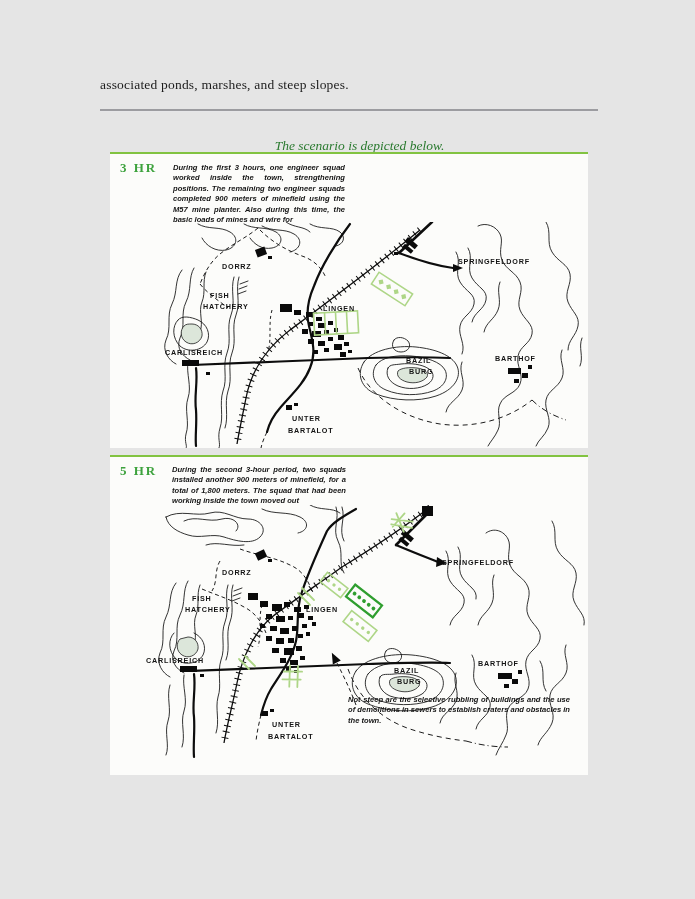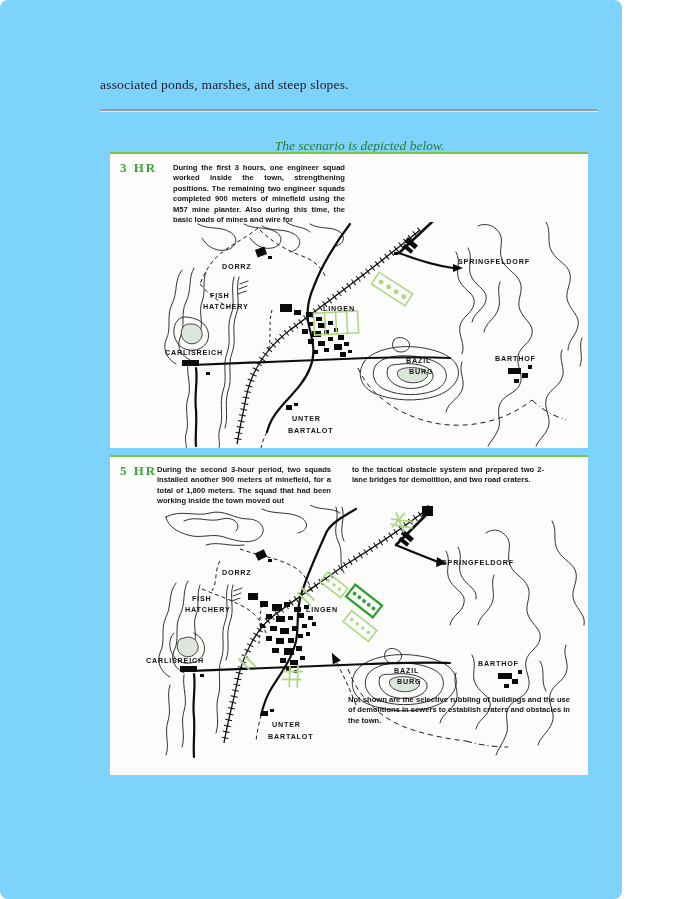--- a/index.html
+++ b/index.html
@@ -1,18 +1,18 @@
 <!DOCTYPE html>
 <html><head>
 <meta charset="utf-8">
 <style>
   html,body { margin:0; padding:0; background:#ffffff; }
   .page {
-    position:relative; width:622px; height:899px; background:#7dd3fc;
-    font-family:"Liberation Serif", serif; overflow:hidden;border-radius:8px;
+    position:relative; width:695px; height:899px; background:#e5e5e5;
+    font-family:"Liberation Serif", serif; overflow:hidden;
   }
   .intro {
     position:absolute; left:100px; top:77px; margin:0;
     font-size:13.5px; color:#1c1c1c; letter-spacing:0.2px;
   }
   .rule {
     position:absolute; left:100px; top:109px; width:498px; height:2px;
     background:#9c9ca0; border-bottom:1px solid #e6e6e8;
   }
   .caption {
@@ -24,25 +24,25 @@
   #fig2 { top:455px; height:320px; }
   .topline { position:absolute; top:0; left:0; right:0; height:2px; background:#82c341; }
   .hrlabel {
     position:absolute; left:10px; top:8px;
     font-family:Liberation Serif, serif; font-weight:bold;
     font-size:13px; color:#3da23d; letter-spacing:2px;
   }
   .narr {
     position:absolute; margin:0;
     font-family:"Liberation Sans", sans-serif; font-weight:bold;
-    font-size:7.6px; line-height:1.38; text-align:justify; color:#141414;
+    font-size:7.6px; line-height:1.38; text-align:justify; color:#141414;font-style:italic;
   }
   #fig1 .c1 { left:63px;  top:11px; width:172px; }
   #fig1 .c2 { left:242px; top:11px; width:182px; }
-  #fig2 .c1 { left:47px;  top:10px; width:174px; }
+  #fig2 .c1 { left:62px;  top:10px; width:174px; }
   #fig2 .c2 { left:242px; top:10px; width:192px; }
   #fig2 .note { left:238px; top:240px; width:222px; }
   .mapsvg { position:absolute; left:0; }
   #fig1 .mapsvg { top:70px; }
   #fig2 .mapsvg { top:50px; }
   
   .ct   { fill:none; stroke:#1c1c1c; stroke-width:0.9; stroke-linecap:round; stroke-linejoin:round; }
   .water{ fill:#dce6da; stroke:#1c1c1c; stroke-width:0.8; }
   .dash { fill:none; stroke:#1c1c1c; stroke-width:1; stroke-dasharray:4 3; }
   .dash3{ stroke-dasharray:3 3; }
@@ -200,21 +200,20 @@
         <text class="lbl" x="182" y="199">UNTER</text>
         <text class="lbl" x="178" y="211">BARTALOT</text>
       </g>
     </svg>
   </div>
 
   <div class="figure" id="fig2">
     <div class="topline"></div>
     <div class="hrlabel">5 HR</div>
     <p class="narr c1">During the second 3-hour period, two squads installed another 900 meters of minefield, for a total of 1,800 meters. The squad that had been working inside the town moved out</p>
-    <p class="narr c2">to the tactical obstacle system and prepared two 2-lane bridges for demolition, and two road craters.</p>
 
     <svg class="mapsvg" width="478" height="270" viewBox="0 0 478 270">
 
       <g class="ct">
         <path d="M 66,78 C 58,88 62,100 56,112 C 50,124 56,136 50,148 C 46,158 52,168 60,172"></path>
         <path d="M 78,76 C 72,86 76,98 70,110 C 64,122 70,134 64,146 C 60,156 66,164 74,168"></path>
         <path d="M 90,80 C 86,90 90,100 86,110 C 82,120 88,130 84,140"></path>
         <path d="M 64,128 C 58,134 58,146 66,154 C 74,161 88,159 93,150 C 97,142 93,132 84,128"></path>
         <path d="M 60,180 C 56,192 62,204 58,216 C 54,228 60,240 56,250"></path>
         <path d="M 74,170 C 72,182 78,194 74,206 C 70,218 76,230 72,242"></path>
@@ -373,16 +372,16 @@
         <text class="lbl" x="196" y="107">LINGEN</text>
         <text class="lbl" x="36" y="158">CARLISREICH</text>
         <text class="lbl" x="284" y="168">BAZIL</text>
         <text class="lbl" x="287" y="179">BURG</text>
         <text class="lbl" x="368" y="161">BARTHOF</text>
         <text class="lbl" x="162" y="222">UNTER</text>
         <text class="lbl" x="158" y="234">BARTALOT</text>
       </g>
     </svg>
 
-    <p class="narr note">Not shown are the selective rubbling of buildings and the use of demolitions in sewers to establish craters and obstacles in the town.</p>
+    <p class="narr note">Not steep are the selective rubbling of buildings and the use of demolitions in sewers to establish craters and obstacles in the town.</p>
   </div>
 
 </div>
 
 </body></html>

